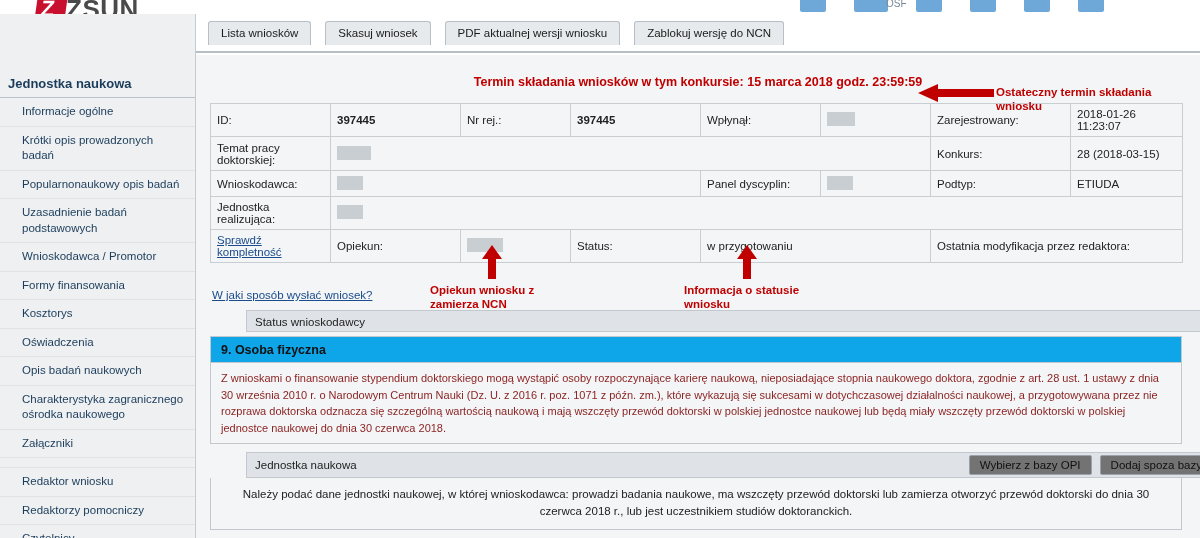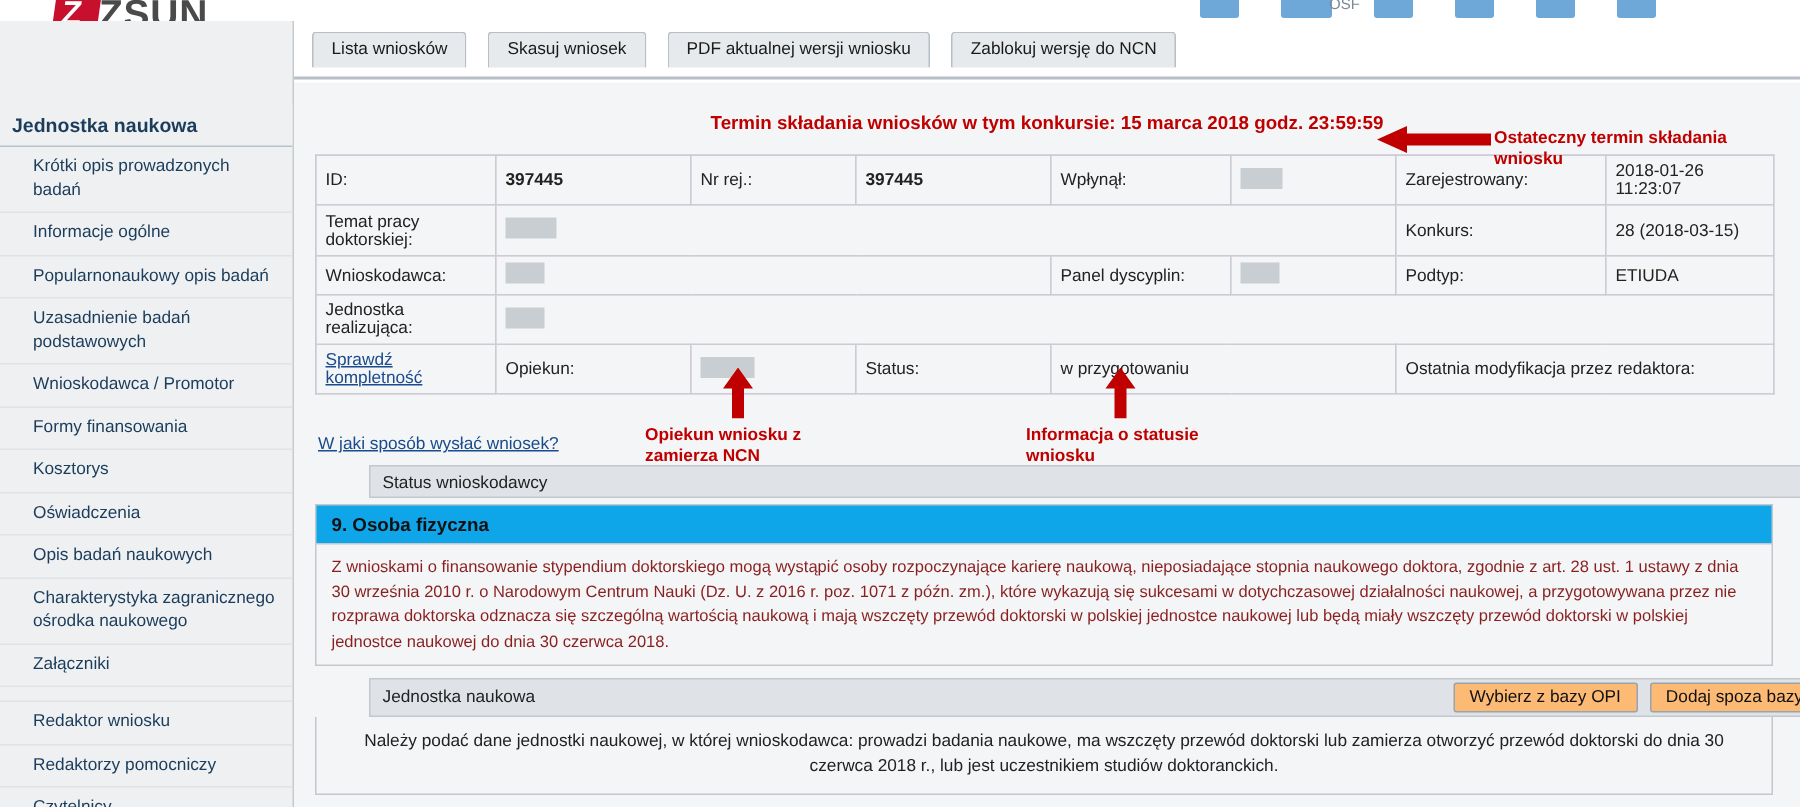--- a/index.html
+++ b/index.html
@@ -137,21 +137,21 @@
   
   .secbar {
     width: 972px; height: 22px; line-height: 22px;
     background: #dfe3e7; border: 1px solid #c2c8ce;
     font-size: 11.5px; padding-left: 8px; color: #222;
     margin-top: 8px;
     margin-left: 36px;
   }
   .secbar.withbtn { display: flex; align-items: center; justify-content: space-between; padding-right: 4px; height: 26px; line-height: 26px;}
   .btn {
-    background: #fdba74; border: 1px solid #9aa3ab; border-radius: 2px;
+    background: #737373; border: 1px solid #9aa3ab; border-radius: 2px;
     font-size: 11.5px; padding: 3px 10px; cursor: pointer; color: #111;
   }
   .btnrow { display: flex; gap: 8px; }
 
   .panel-title {
     width: 972px; height: 26px; line-height: 26px;
     background: #0ea5e9; border: 1px solid #c2c8ce; border-bottom: none;
     font-weight: bold; font-size: 12.5px; padding-left: 10px; color: #111;
     margin-top: 4px;
   }
@@ -193,22 +193,22 @@
       <div class="top-icon"></div>
       <div class="top-icon"></div>
       <div class="top-icon"></div>
       <div class="top-icon"></div>
     </div>
   </div>
 
   <div class="sidebar">
     <div class="sidebar-head">Jednostka naukowa</div>
     <ul class="sidebar-list">
+      <li class="sb-item">Informacje ogólne</li>
       <li class="sb-item">Krótki opis prowadzonych badań</li>
-      <li class="sb-item">Informacje ogólne</li>
       <li class="sb-item">Popularnonaukowy opis badań</li>
       <li class="sb-item">Uzasadnienie badań podstawowych</li>
       <li class="sb-item">Wnioskodawca / Promotor</li>
       <li class="sb-item">Formy finansowania</li>
       <li class="sb-item">Kosztorys</li>
       <li class="sb-item">Oświadczenia</li>
       <li class="sb-item">Opis badań naukowych</li>
       <li class="sb-item">Charakterystyka zagranicznego ośrodka naukowego</li>
       <li class="sb-item">Załączniki</li>
       <li class="sb-gap"></li>

